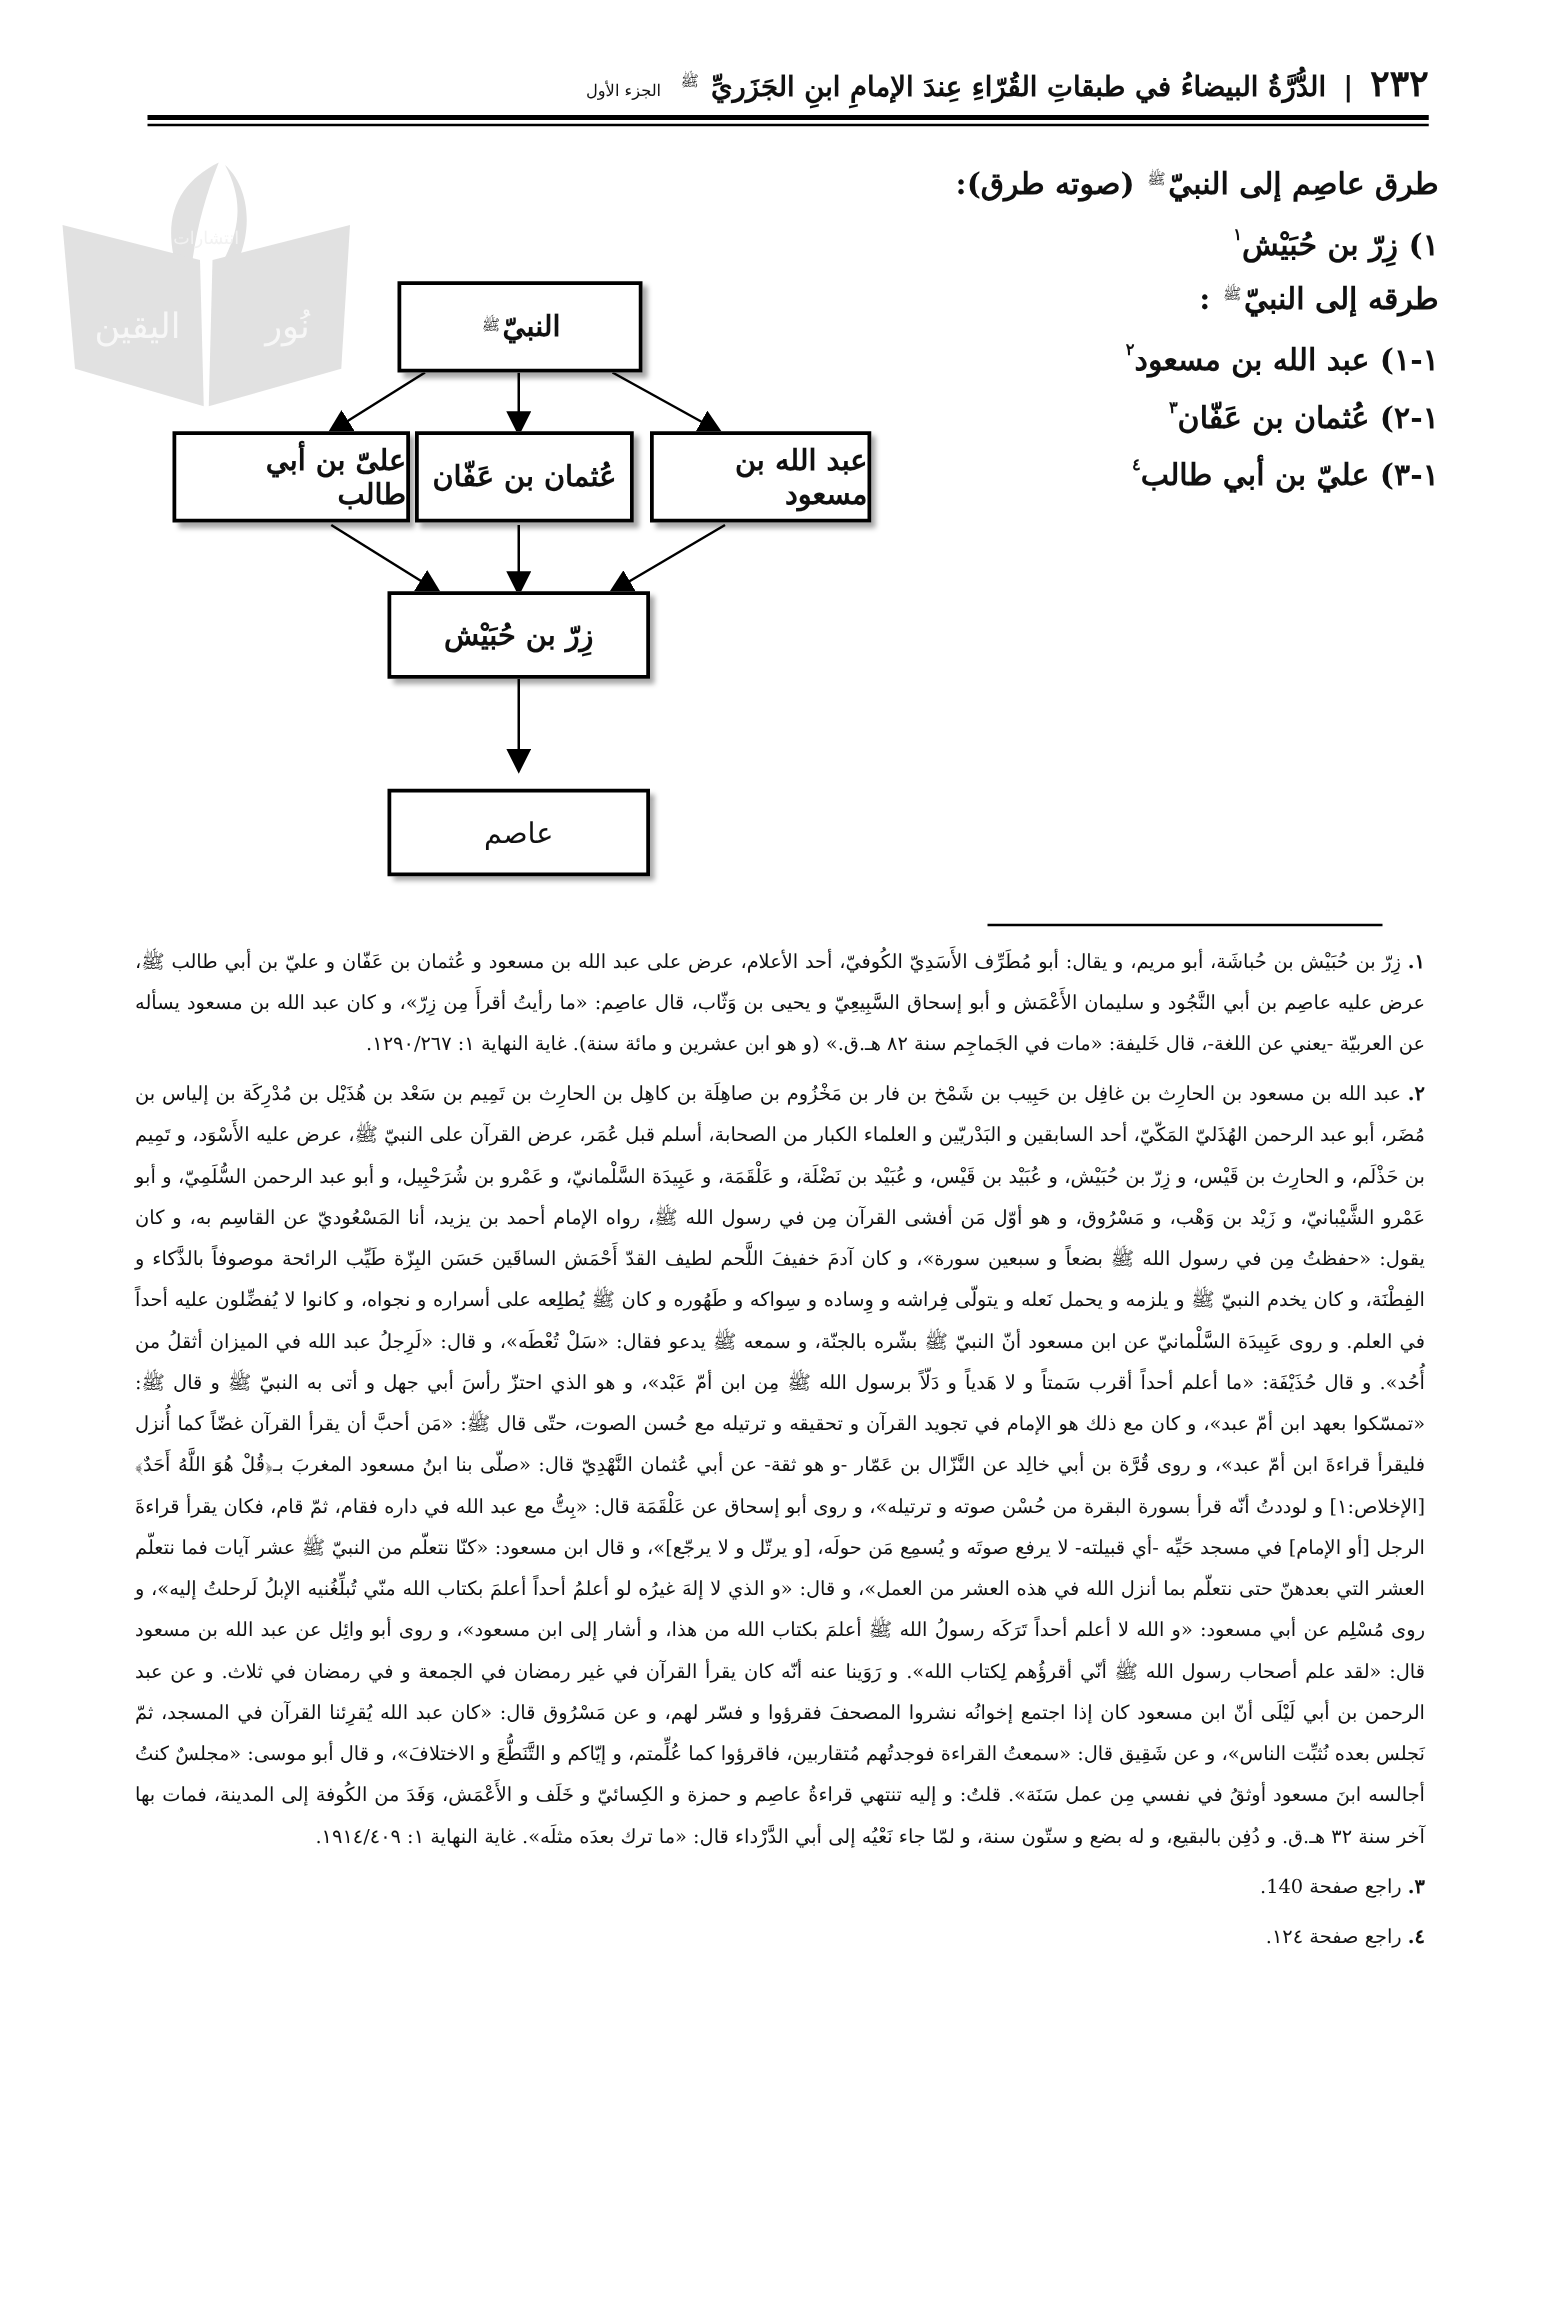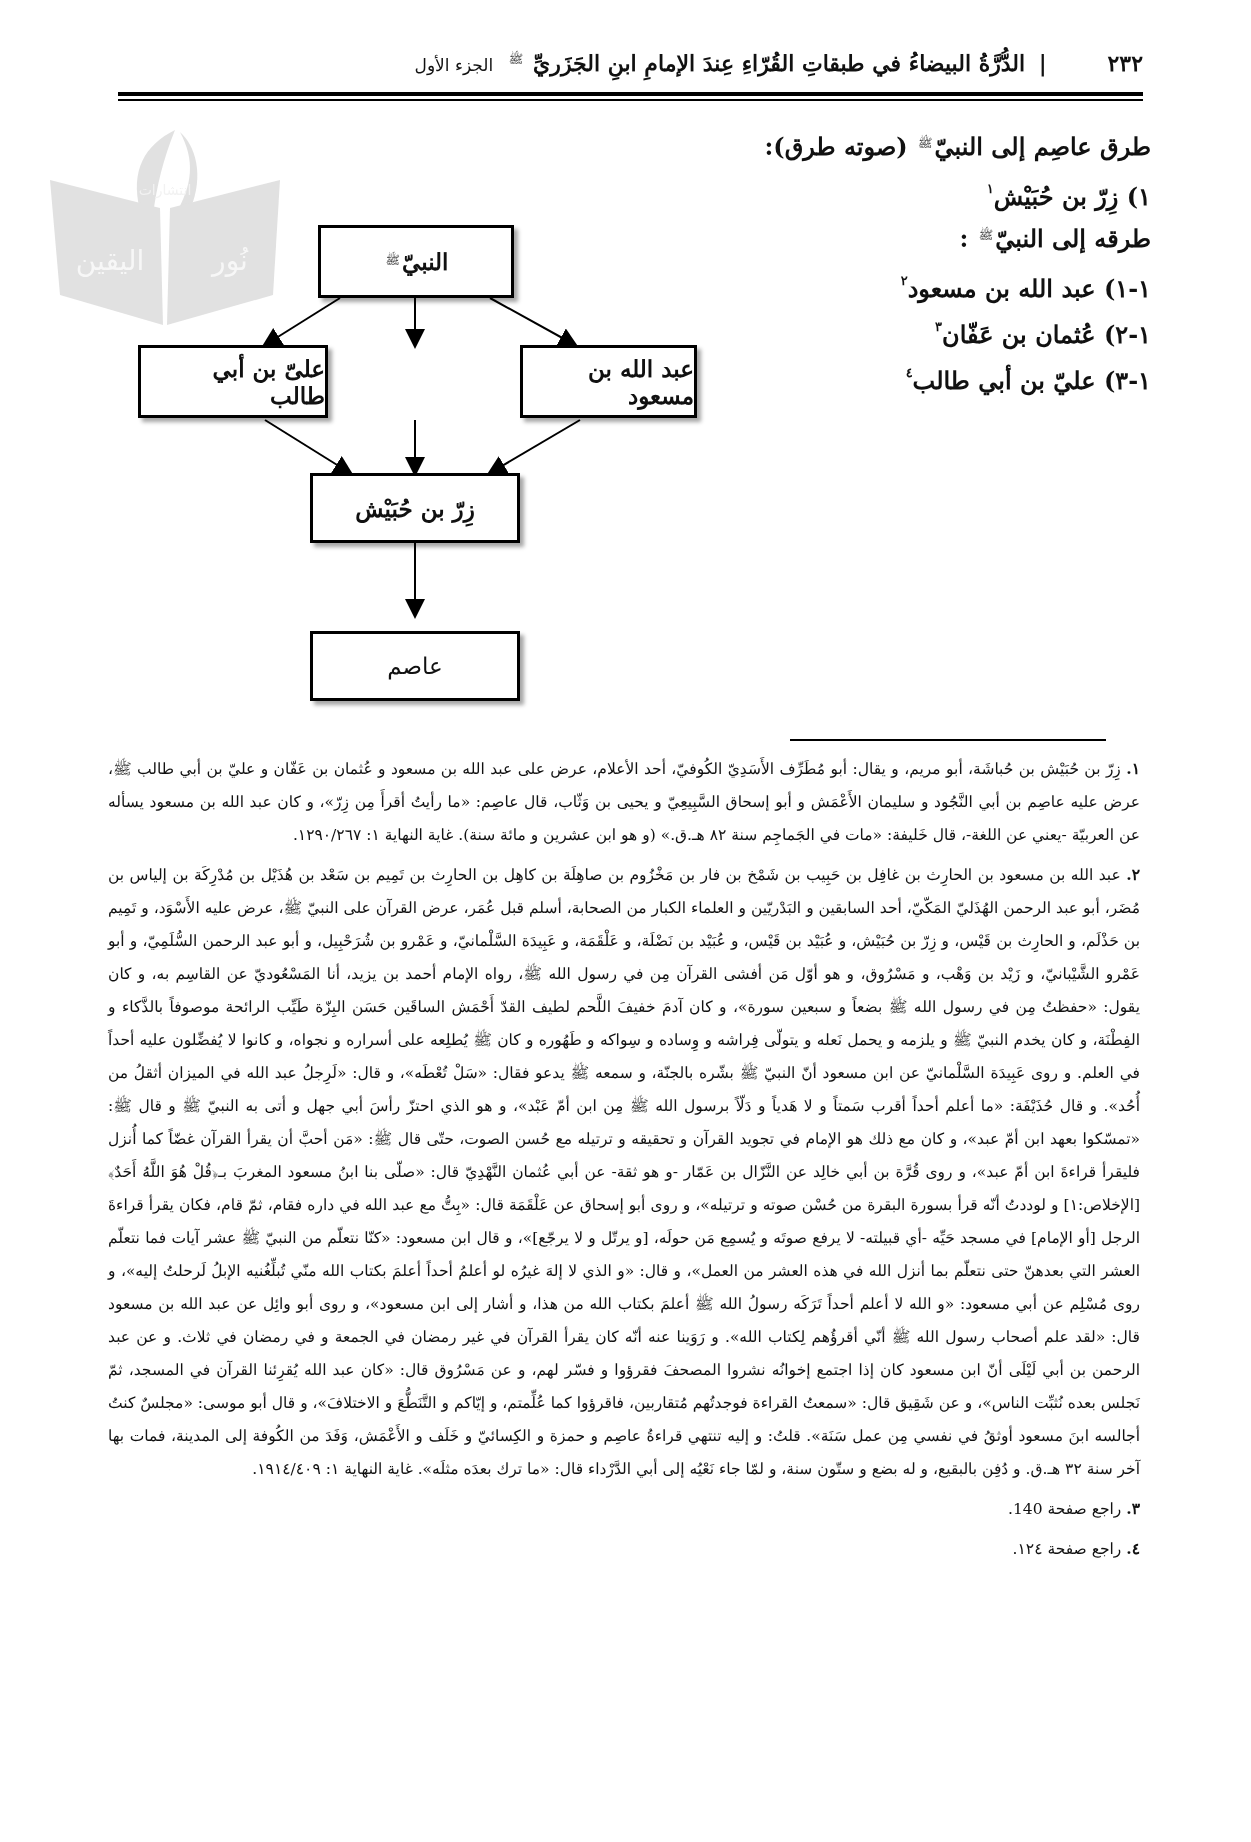--- a/index.html
+++ b/index.html
@@ -7,23 +7,23 @@
     width: 1251px; height: 1842px; position: relative; overflow: hidden;
     font-family: "DejaVu Serif", serif; color: #111;
   }
   .header {
     position: absolute; top: 50px; left: 118px; width: 1025px; height: 50px;
   }
   .header-title {
     position: absolute; right: 0; top: 0; direction: rtl;
     font-size: 22px; font-weight: bold; white-space: nowrap;
   }
-  .header-title .pagenum { font-size: 22px; margin-left: 47px; }
+  .header-title .pagenum { font-size: 29px; }
   .header-title .sep { margin: 0 6px; }
-  .header-title .vol { font-size: 17px; font-weight: normal; margin-right: 6px; }
+  .header-title .vol { font-size: 13px; font-weight: normal; margin-right: 6px; }
   .header-rule1 { position: absolute; left: 0; right: 0; top: 42px; height: 4px; background: #000; }
   .header-rule2 { position: absolute; left: 0; right: 0; top: 49px; height: 2px; background: #000; }
 
   .watermark { position: absolute; left: 45px; top: 120px; width: 240px; height: 210px; opacity: 0.55; }
 
   .routes {
     position: absolute; right: 100px; top: 120px; width: 420px;
     direction: rtl; text-align: right; font-weight: bold; font-size: 24px;
   }
   .routes .line { height: 46px; line-height: 46px; white-space: nowrap; }
@@ -114,20 +114,21 @@
       <line x1="265" y1="205" x2="265" y2="258"></line>
       <line x1="430" y1="205" x2="340" y2="258"></line>
       <line x1="265" y1="328" x2="265" y2="400"></line>
     </g>
   </svg>
   <div class="node" style="left:168px; top:10px; width:196px; height:73px;">
     <span>النبيّ</span>
       <span class="salawat">ﷺ</span>
   </div>
   <div class="node" style="left:-12px; top:130px; width:190px; height:73px;padding-left:24px;">علىّ بن أبي طالب</div>
+  <div class="node" style="left:182px; top:130px; width:175px; height:73px;">عُثمان بن عَفّان</div>
   <div class="node" style="left:370px; top:130px; width:177px; height:73px;">عبد الله بن مسعود</div>
   <div class="node" style="left:160px; top:258px; width:210px; height:70px;">زِرّ بن حُبَيْش</div>
   <div class="node plain" style="left:160px; top:416px; width:210px; height:70px;">عاصم</div>
 </div>
 
 <div class="fn-rule"></div>
 
 <div class="footnotes">
   <p>
     <span class="num">١.</span>

